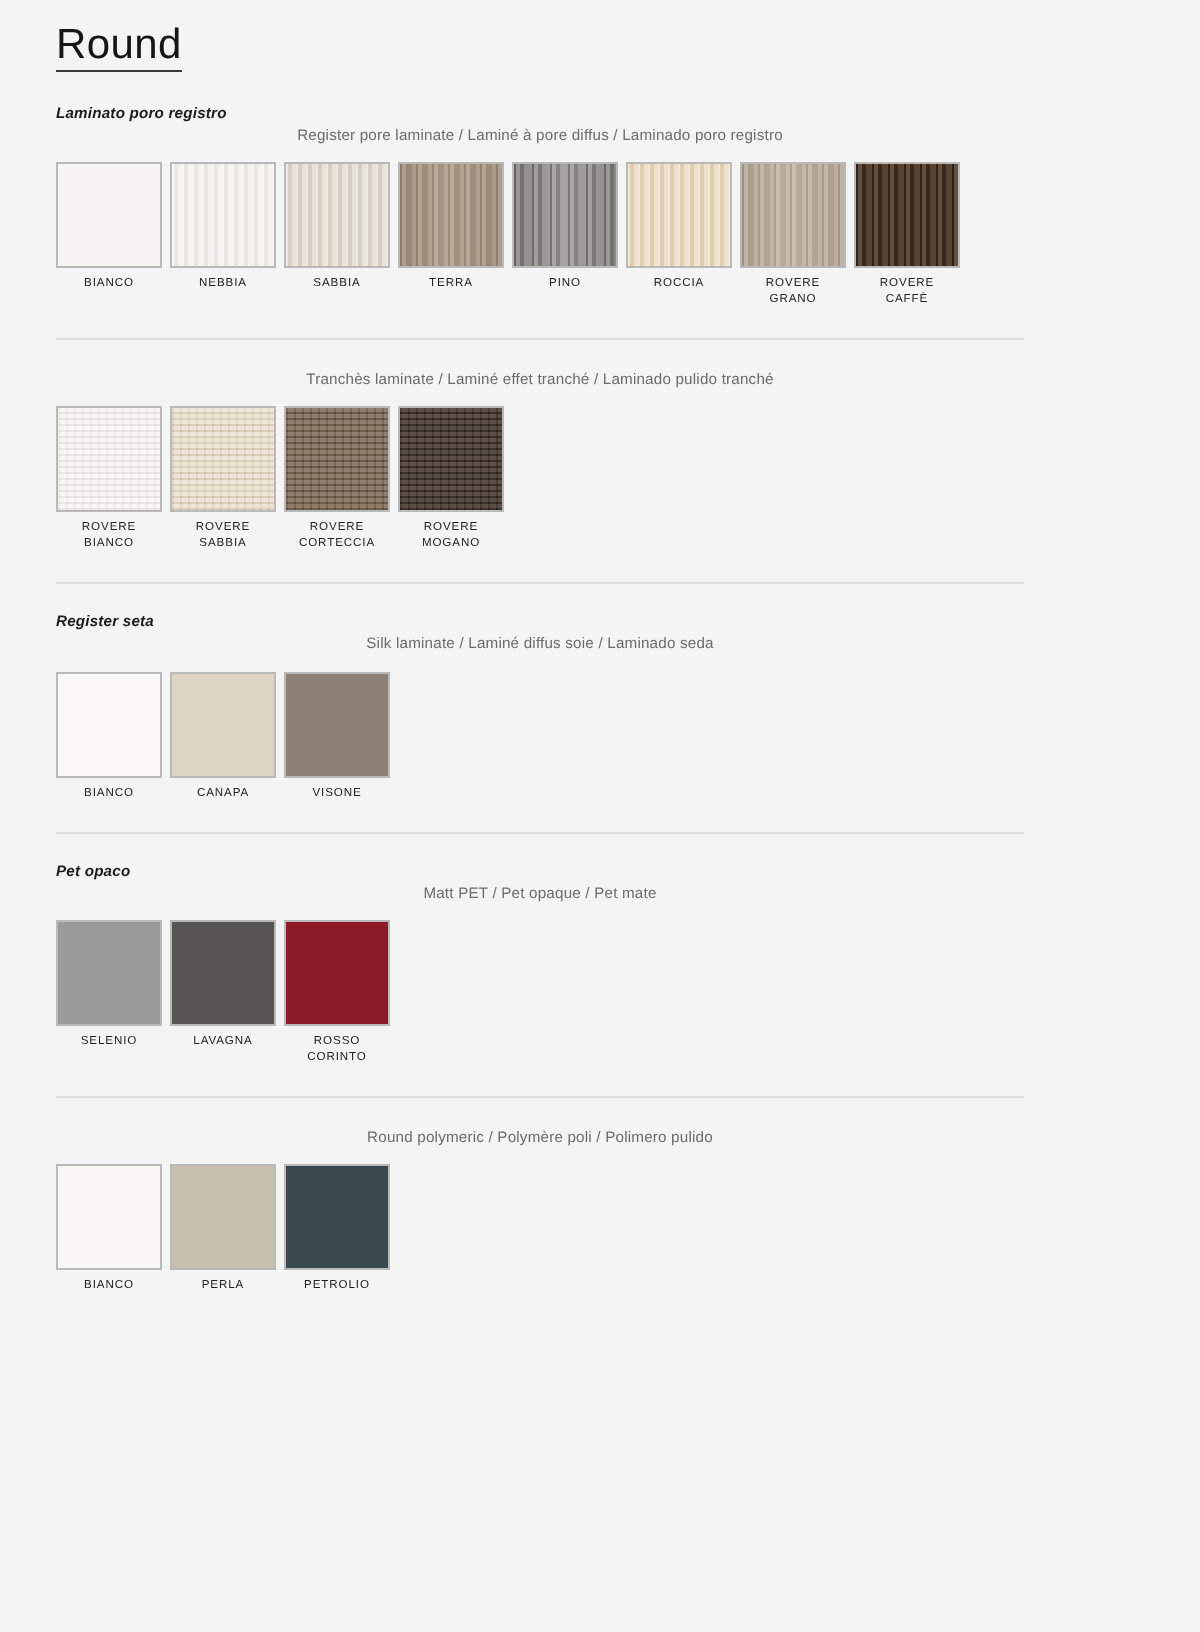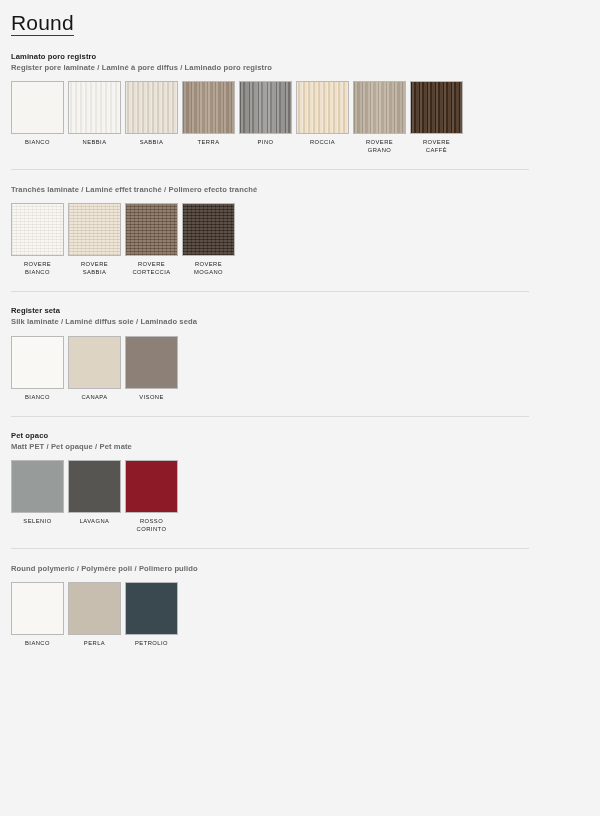--- a/index.html
+++ b/index.html
@@ -14,21 +14,21 @@
     font-family: "Liberation Sans", sans-serif;
     color: #1b1b1b;
     -webkit-font-smoothing: antialiased;
     overflow: hidden;
   }
   .page {
     position: relative;
     width: 540px;
     height: 816px;
     box-sizing: border-box;
-    padding: 0 11px;
+    padding: 0 28px;
   }
 
   
   .page-title {
     font-size: 21px;
     font-weight: 400;
     letter-spacing: 0.2px;
     color: #161616;
     margin: 0;
     padding-top: 11px;
@@ -46,28 +46,30 @@
     padding-top: 14px;
     margin-top: 14px;
   }
   .section-heading {
     font-size: 7.6px;
     font-weight: bold;
     color: #1d1d1d;
     letter-spacing: 0.1px;
     line-height: 1.35;
     margin: 0;
+    font-style: italic;
   }
   .section-subheading {
     font-size: 7.6px;
-    font-weight: 700;
+    font-weight: 400;
     color: #6b6b6b;
     letter-spacing: 0.1px;
     line-height: 1.35;
     margin: 1px 0 0 0;
+    text-align: center;
   }
 
   
   .swatch-row {
     display: flex;
     flex-direction: row;
     margin-top: 8px;
     gap: 4px;
   }
   .swatch-cell {
@@ -159,21 +161,21 @@
           <div class="swatch-cell">
             <div class="swatch-chip" style="background-color: rgb(74, 51, 34);">
               <span class="grain" style="background-image:repeating-linear-gradient(90deg,rgba(0,0,0,0.35) 0px,rgba(0,0,0,0.35) 1px,rgba(255,255,255,0.14) 1px,rgba(255,255,255,0.14) 3px,rgba(0,0,0,0.22) 3px,rgba(0,0,0,0.22) 5px,rgba(255,255,255,0.07) 5px,rgba(255,255,255,0.07) 8px);"></span>
             </div>
             <div class="swatch-label">ROVERE
 CAFFÈ</div>
           </div>
         </div>
       </div>
       <div class="section with-rule">
-        <div class="section-subheading">Tranchès laminate / Laminé effet tranché / Polimero efecto tranché</div>
+        <div class="section-subheading">Tranchès laminate / Laminé effet tranché / Laminado pulido tranché</div>
         <div class="swatch-row">
           <div class="swatch-cell">
             <div class="swatch-chip" style="background-color: rgb(242, 239, 232);">
               <span class="grain" style="background-image:repeating-linear-gradient(0deg,rgba(0,0,0,0.045) 0px,rgba(0,0,0,0.045) 1px,rgba(255,255,255,0.30) 1px,rgba(255,255,255,0.30) 3px),repeating-linear-gradient(90deg,rgba(0,0,0,0.035) 0px,rgba(0,0,0,0.035) 1px,rgba(255,255,255,0.18) 1px,rgba(255,255,255,0.18) 4px);"></span>
             </div>
             <div class="swatch-label">ROVERE
 BIANCO</div>
           </div>
           <div class="swatch-cell">
             <div class="swatch-chip" style="background-color: rgb(224, 208, 186);">

